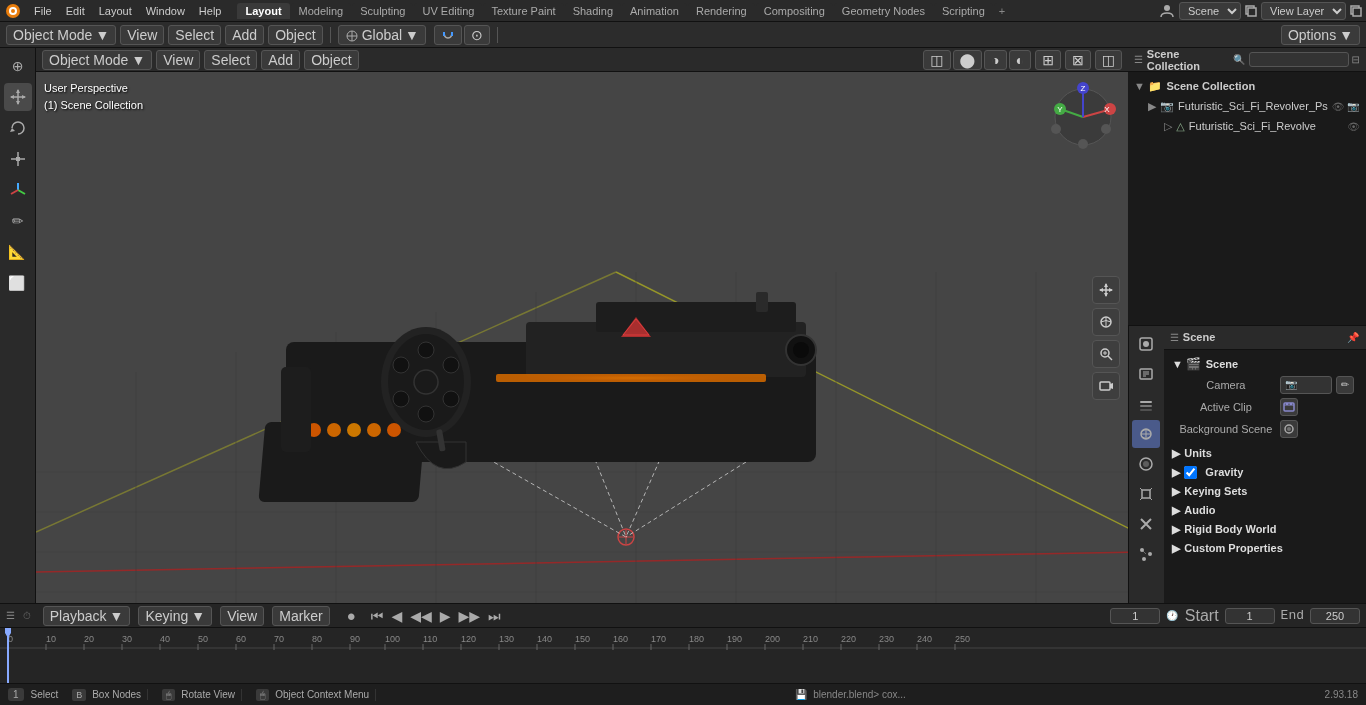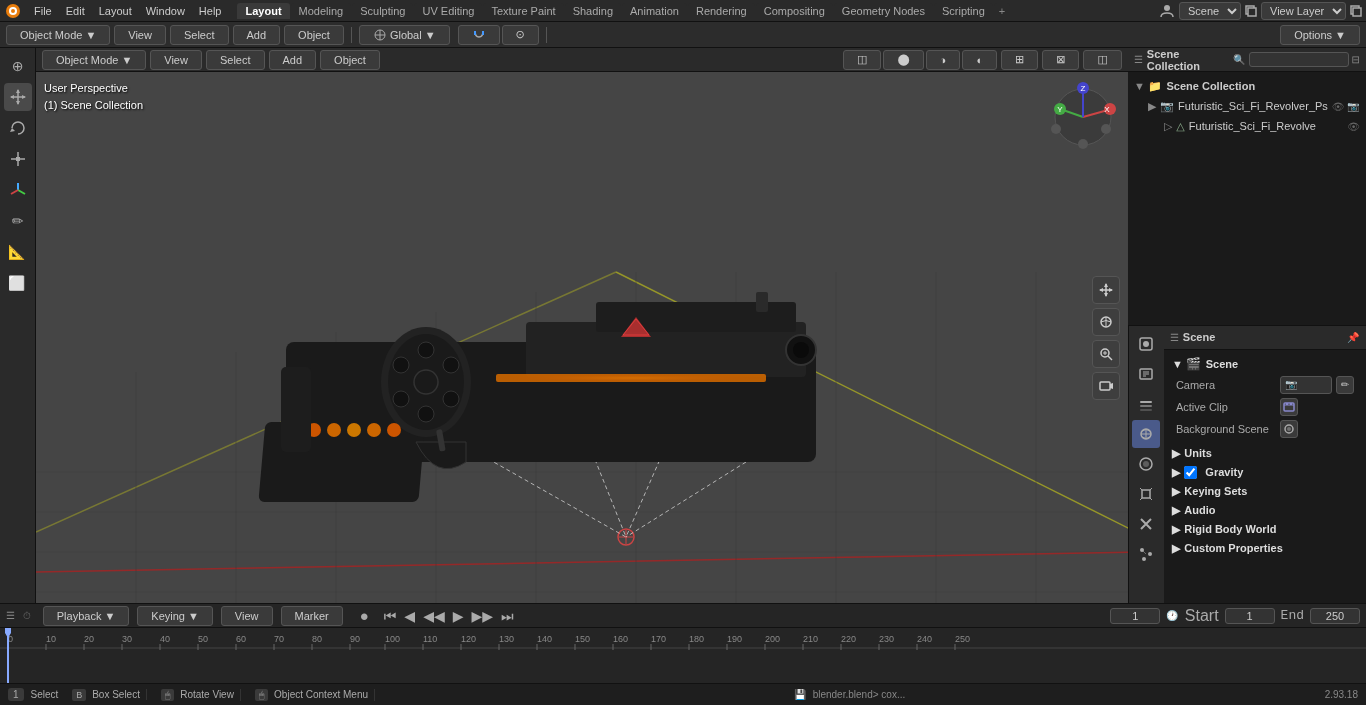--- a/index.html
+++ b/index.html
@@ -89,27 +89,27 @@
       height: 26px;
       flex-shrink: 0;
       border-bottom: 1px solid #111;
       padding: 0 6px;
       gap: 4px;
     }
     .toolbar-btn {
       background: #3a3a3a;
       border: 1px solid #555;
       color: #ccc;
-      padding: 1px 13px;
-      font-size: 11px;
+      padding: 1px 6px;
+      font-size: 14px;
       border-radius: 3px;
       cursor: pointer;
       height: 20px;
       display: flex;
-      align-items: center;
+      align-items: flex-end;
       gap: 3px;
     }
     .toolbar-separator {
       width: 1px;
       height: 16px;
       background: #555;
       margin: 0 3px;
     }
 
     
@@ -275,21 +275,21 @@
       display: flex;
       align-items: center;
       padding: 2px 8px;
       gap: 4px;
       height: 22px;
     }
     .prop-label {
       color: #aaa;
       font-size: 11px;
       min-width: 100px;
-      text-align: left;
+      text-align: center;
     }
     .prop-value {
       background: #333;
       border: 1px solid #555;
       color: #ccc;
       padding: 1px 4px;
       font-size: 11px;
       border-radius: 3px;
       flex: 1;
       height: 18px;
@@ -1078,21 +1078,21 @@
   </div>
 </div>
 
 <div class="status-bar">
   <div class="status-select">
     <span class="status-mode">1</span>
     <span style="margin-left:4px;">Select</span>
   </div>
   <span class="status-item">
     <span style="background:#3a3a3a;padding:1px 4px;border-radius:2px;font-size:9px;margin-right:3px;">B</span>
-    <span>Box Select</span>
+    <span>Box Nodes</span>
   </span>
   <span class="status-item">
     <span style="background:#3a3a3a;padding:1px 4px;border-radius:2px;font-size:9px;margin-right:3px;">🖱</span>
     <span>Rotate View</span>
   </span>
   <span class="status-item">
     <span style="background:#3a3a3a;padding:1px 4px;border-radius:2px;font-size:9px;margin-right:3px;">🖱</span>
     <span>Object Context Menu</span>
   </span>
 

